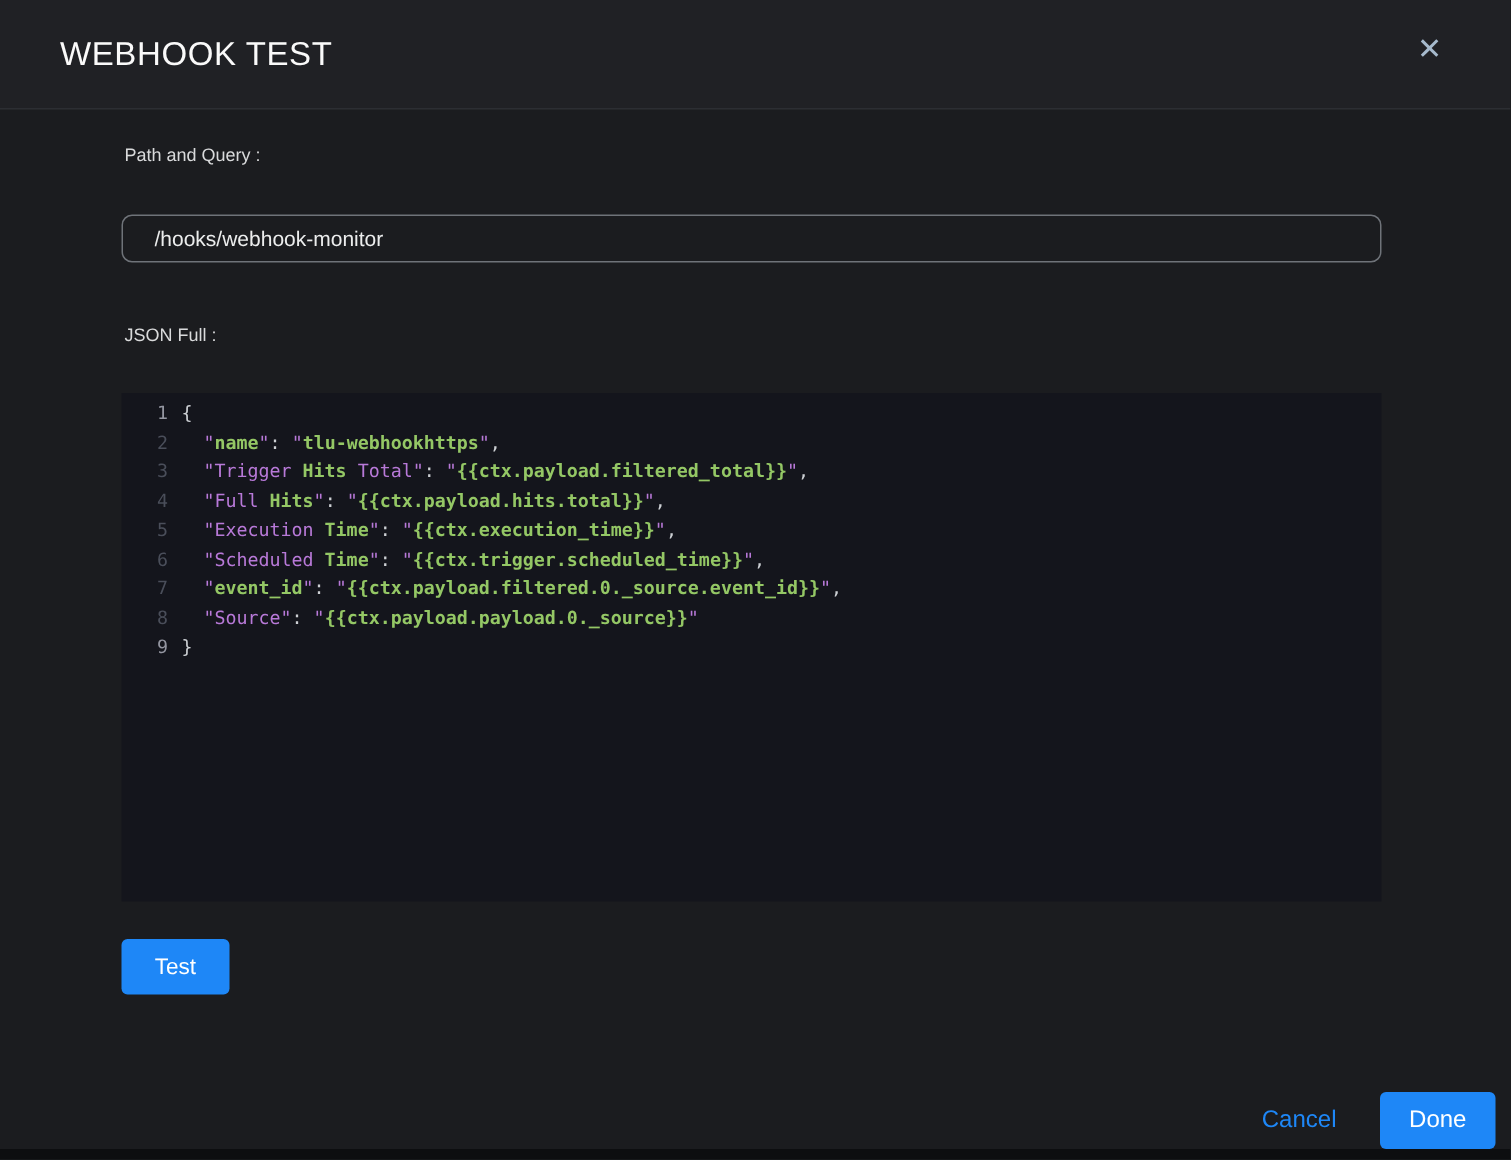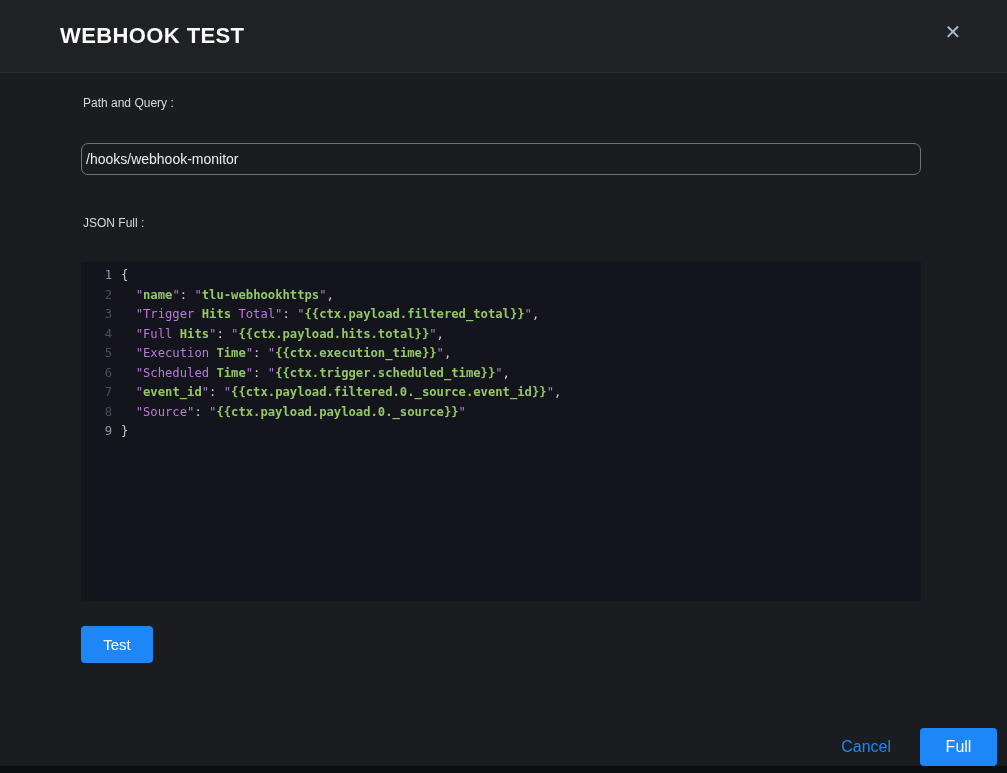--- a/index.html
+++ b/index.html
@@ -12,22 +12,22 @@
   .dialog { position:absolute; inset:0; }
 
   
   .dlg-header {
     position:absolute; top:0; left:0; width:1007px; height:73px;
     background:#202125;
     border-bottom:1px solid #2c2e33;
     display:flex; align-items:center;
   }
   .dlg-title {
-    margin-left:60px;
-    color:#fafafa; font-size:22px; font-weight:700; letter-spacing:0.4px;
+    margin-left:40px;
+    color:#fafafa; font-size:22px; font-weight:400; letter-spacing:0.4px;
   }
   .dlg-close {
     position:absolute; right:40px; top:18px;
     width:28px; height:28px;
     background:none; border:none; cursor:pointer;
     color:#a6bacd; font-size:20px; line-height:28px; text-align:center;
     font-family:"DejaVu Sans", sans-serif;
   }
 
   
@@ -38,21 +38,21 @@
   .label-path { top:96px; }
   .label-json { top:216px; }
 
   
   .path-input {
     position:absolute; left:81px; top:143px;
     width:840px; height:32px;
     background:transparent;
     border:1px solid #6f7379; border-radius:7px;
     color:#eceded; font-size:14px;
-    padding:0 4px;
+    padding:0 21px;
     font-family:"Liberation Sans", sans-serif;
     outline:none;
   }
 
   
   .editor {
     position:absolute; left:81px; top:262px;
     width:840px; height:339px;
     background:#14151c;
     font-family:"DejaVu Sans Mono", monospace;
@@ -125,16 +125,16 @@
         <div class="code-line"><span class="gutter g-dim">6</span><span class="code-text"><span class="tok-punct">  </span><span class="tok-purple">"Scheduled </span><span class="tok-green">Time</span><span class="tok-purple">"</span><span class="tok-punct">: </span><span class="tok-purple">"</span><span class="tok-green">{{ctx.trigger.scheduled_time}}</span><span class="tok-purple">"</span><span class="tok-punct">,</span></span></div>
         <div class="code-line"><span class="gutter g-dim">7</span><span class="code-text"><span class="tok-punct">  </span><span class="tok-purple">"</span><span class="tok-green">event_id</span><span class="tok-purple">"</span><span class="tok-punct">: </span><span class="tok-purple">"</span><span class="tok-green">{{ctx.payload.filtered.0._source.event_id}}</span><span class="tok-purple">"</span><span class="tok-punct">,</span></span></div>
         <div class="code-line"><span class="gutter g-dim">8</span><span class="code-text"><span class="tok-punct">  </span><span class="tok-purple">"Source"</span><span class="tok-punct">: </span><span class="tok-purple">"</span><span class="tok-green">{{ctx.payload.payload.0._source}}</span><span class="tok-purple">"</span></span></div>
         <div class="code-line"><span class="gutter g-bright">9</span><span class="code-text"><span class="tok-punct">}</span></span></div>
       </div>
   </div>
 
   <button class="btn test-btn">Test</button>
 
   <button class="cancel-link">Cancel</button>
-  <button class="btn done-btn">Full</button>
+  <button class="btn done-btn">Done</button>
 
   <div class="bottom-strip"></div>
 </div>
 
 </body></html>

